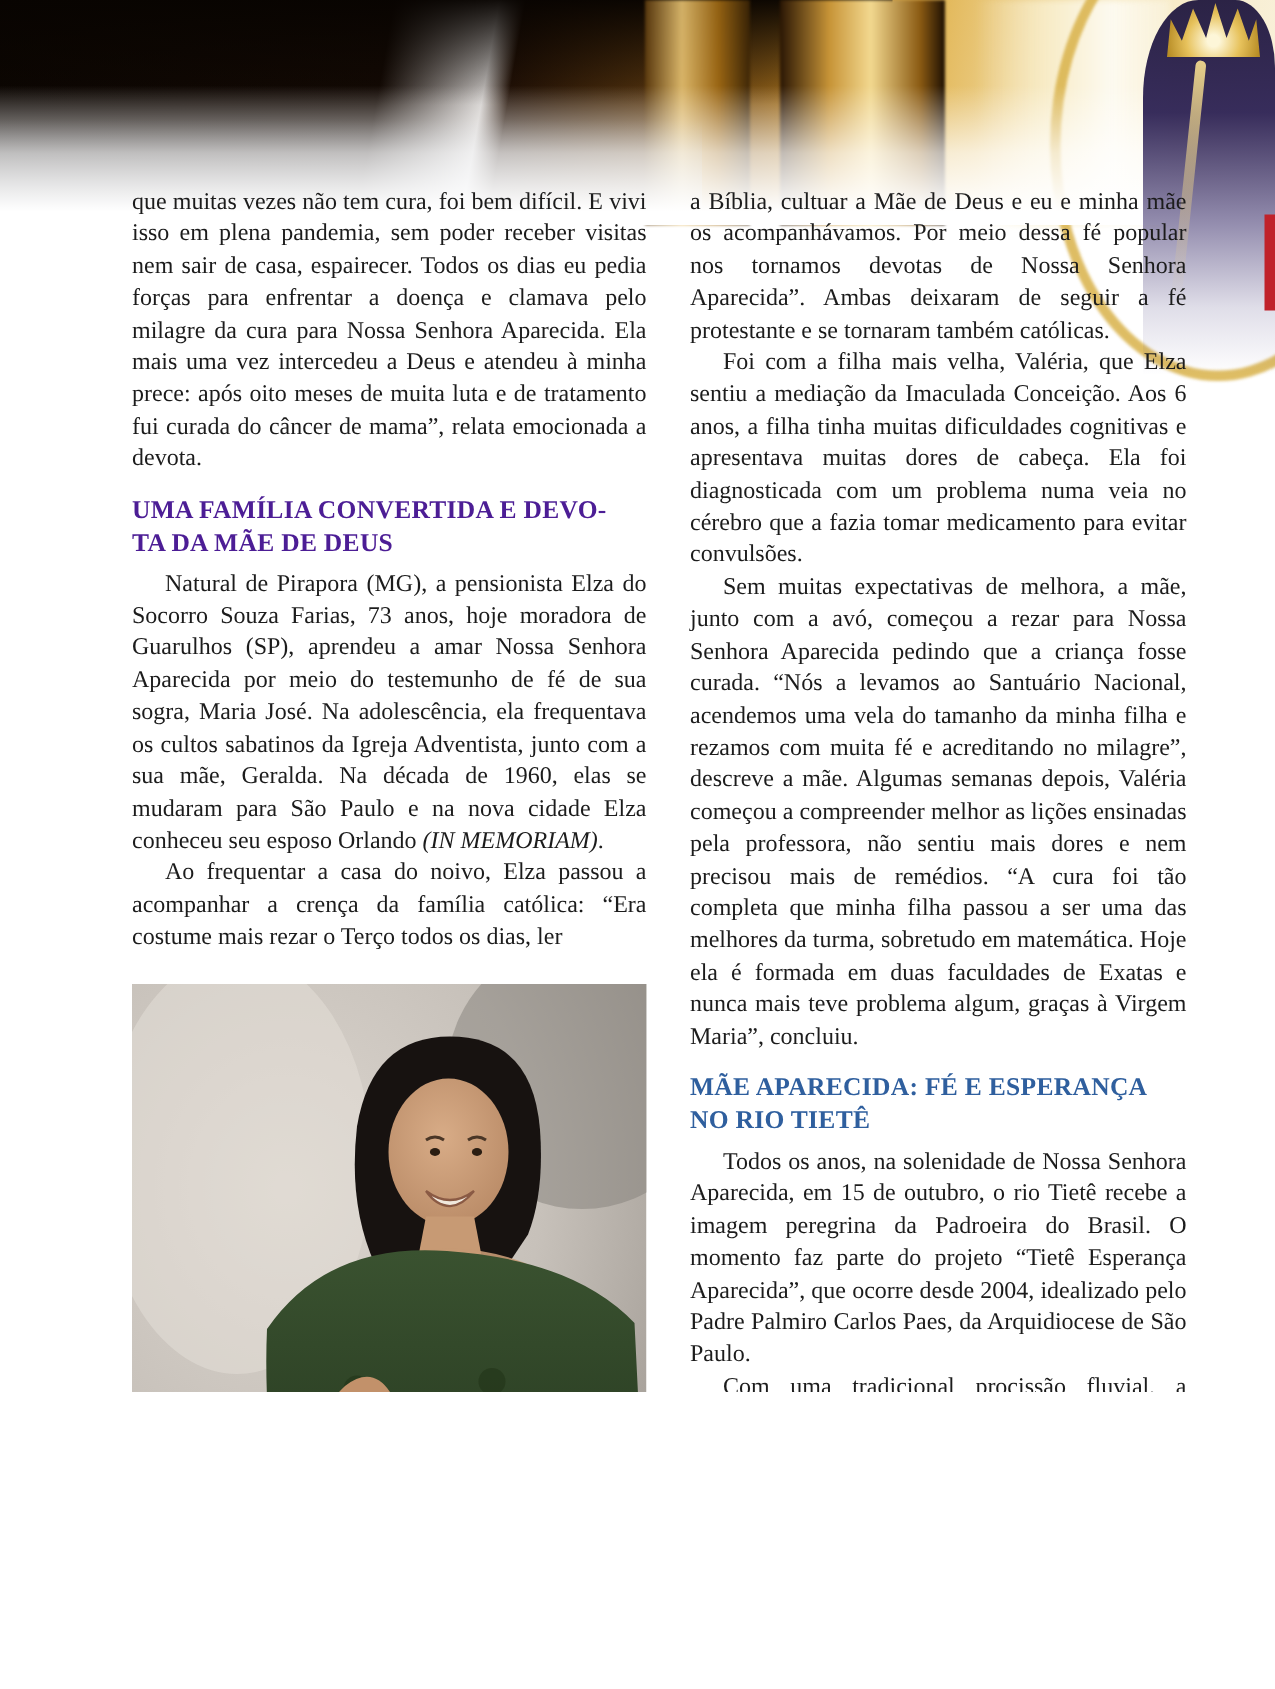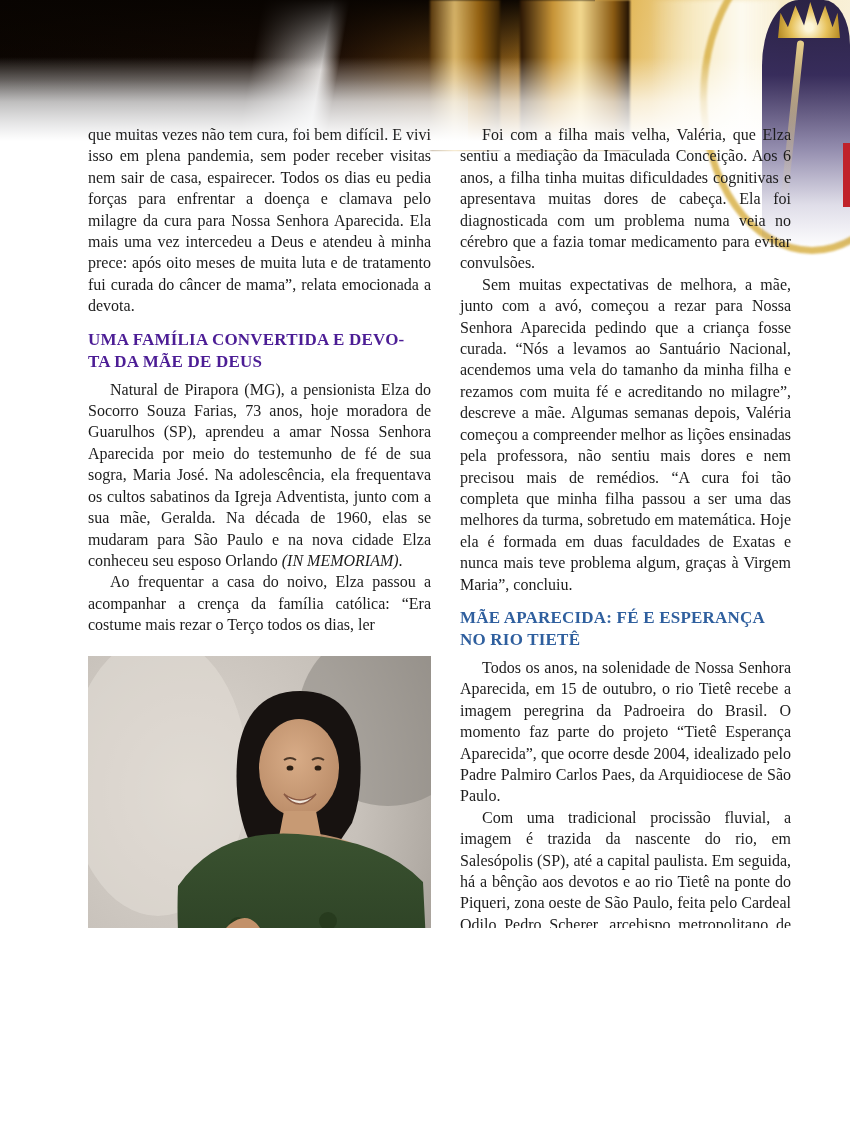--- a/index.html
+++ b/index.html
@@ -140,20 +140,21 @@
   <div class="col col-left">
       <p class="body-p"><span>que muitas vezes não tem cura, foi bem difícil. E vivi isso em plena pandemia, sem poder receber visitas nem sair de casa, espairecer. Todos os dias eu pedia forças para enfrentar a doença e clamava pelo milagre da cura para Nossa Senhora Aparecida. Ela mais uma vez intercedeu a Deus e atendeu à minha prece: após oito meses de muita luta e de tratamento fui curada do câncer de mama”, relata emocionada a devota.</span></p>
       <div class="col-heading" style="color: #4c1d95;">
         <div>UMA FAMÍLIA CONVERTIDA E DEVO-</div>
         <div>TA DA MÃE DE DEUS</div>
       </div>
       <p class="body-p indent"><span>Natural de Pirapora (MG), a pensionista Elza do Socorro Souza Farias, 73 anos, hoje moradora de Guarulhos (SP), aprendeu a amar Nossa Senhora Aparecida por meio do testemunho de fé de sua sogra, Maria José. Na adolescência, ela frequentava os cultos sabatinos da Igreja Adventista, junto com a sua mãe, Geralda. Na década de 1960, elas se mudaram para São Paulo e na nova cidade Elza conheceu seu esposo Orlando </span><span class="ital">(IN MEMORIAM)</span><span>.</span></p>
       <p class="body-p indent"><span>Ao frequentar a casa do noivo, Elza passou a acompanhar a crença da família católica: “Era costume mais rezar o Terço todos os dias, ler</span></p>
     </div>
   <div class="col col-right">
+      <p class="body-p"><span>a Bíblia, cultuar a Mãe de Deus e eu e minha mãe os acompanhávamos. Por meio dessa fé popular nos tornamos devotas de Nossa Senhora Aparecida”. Ambas deixaram de seguir a fé protestante e se tornaram também católicas.</span></p>
       <p class="body-p indent"><span>Foi com a filha mais velha, Valéria, que Elza sentiu a mediação da Imaculada Conceição. Aos 6 anos, a filha tinha muitas dificuldades cognitivas e apresentava muitas dores de cabeça. Ela foi diagnosticada com um problema numa veia no cérebro que a fazia tomar medicamento para evitar convulsões.</span></p>
       <p class="body-p indent"><span>Sem muitas expectativas de melhora, a mãe, junto com a avó, começou a rezar para Nossa Senhora Aparecida pedindo que a criança fosse curada. “Nós a levamos ao Santuário Nacional, acendemos uma vela do tamanho da minha filha e rezamos com muita fé e acreditando no milagre”, descreve a mãe. Algumas semanas depois, Valéria começou a compreender melhor as lições ensinadas pela professora, não sentiu mais dores e nem precisou mais de remédios. “A cura foi tão completa que minha filha passou a ser uma das melhores da turma, sobretudo em matemática. Hoje ela é formada em duas faculdades de Exatas e nunca mais teve problema algum, graças à Virgem Maria”, concluiu.</span></p>
       <div class="col-heading" style="color: rgb(47, 95, 158);">
         <div>MÃE APARECIDA: FÉ E ESPERANÇA</div>
         <div>NO RIO TIETÊ</div>
       </div>
       <p class="body-p indent"><span>Todos os anos, na solenidade de Nossa Senhora Aparecida, em 15 de outubro, o rio Tietê recebe a imagem peregrina da Padroeira do Brasil. O momento faz parte do projeto “Tietê Esperança Aparecida”, que ocorre desde 2004, idealizado pelo Padre Palmiro Carlos Paes, da Arquidiocese de São Paulo.</span></p>
       <p class="body-p indent"><span>Com uma tradicional procissão fluvial, a imagem é trazida da nascente do rio, em Salesópolis (SP), até a capital paulista. Em seguida, há a bênção aos devotos e ao rio Tietê na ponte do Piqueri, zona oeste de São Paulo, feita pelo Cardeal Odilo Pedro Scherer, arcebispo metropolitano de São Paulo.  O projeto “Tietê Esperança Aparecida” foi criado com o objetivo</span></p>
     </div>
 

